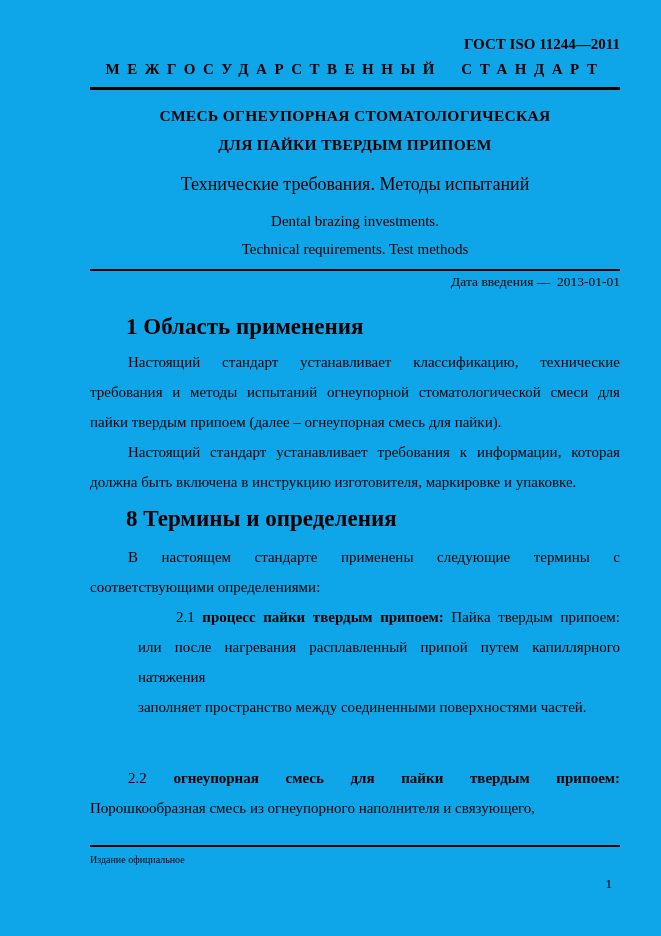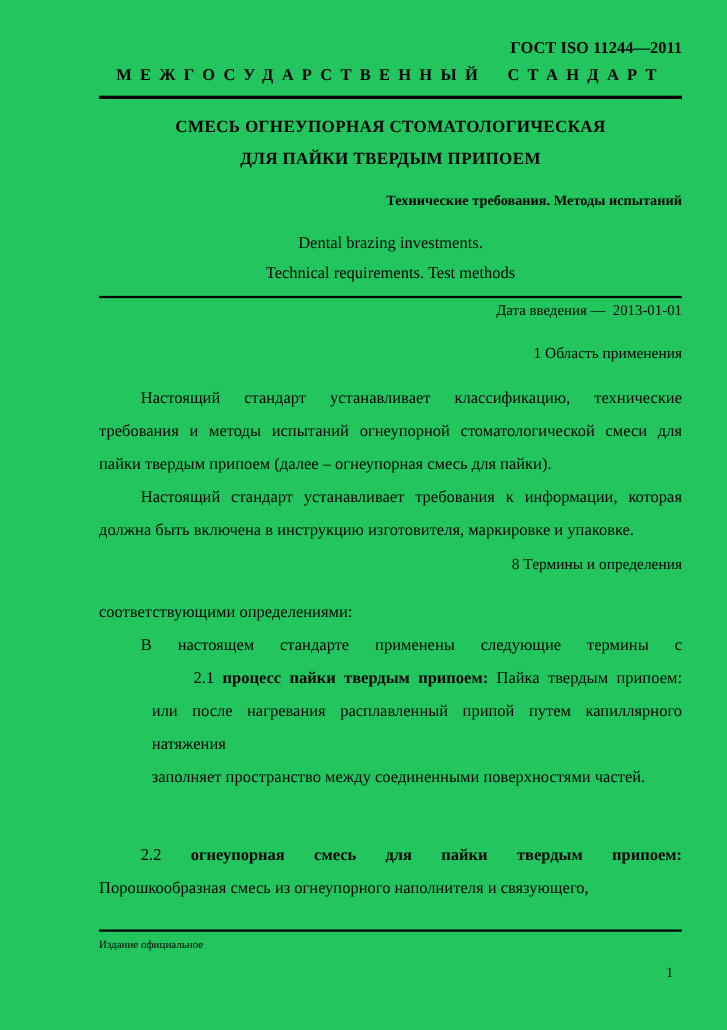--- a/index.html
+++ b/index.html
@@ -1,42 +1,42 @@
 <!DOCTYPE html>
 <html><head>
 <meta charset="utf-8">
 <style>
   html, body { margin: 0; padding: 0; background: #ffffff; }
   .page {
     position: relative;
     width: 661px;
     height: 936px;
-    background: #22c55e;
+    background: #0ea5e9;
     color: #000000;
     font-family: "Liberation Serif", "DejaVu Serif", serif;
     overflow: hidden;
   }
   .abs { position: absolute; left: 90px; right: 41px; }
 
   .doc-code { top: 36px; text-align: right; font-weight: bold; font-size: 15px; white-space: nowrap; }
   .standard-type { top: 61px; text-align: center; font-weight: bold; font-size: 15px;
                    letter-spacing: 0.50em; word-spacing: 0.55em; white-space: nowrap; }
   .rule { background: #000; }
   .rule-thick { top: 87px; height: 3px; }
   .rule-thin  { top: 269px; height: 2px; }
   .rule-footer{ top: 845px; height: 2px; }
 
   .title-1 { top: 107px; text-align: center; font-weight: bold; font-size: 15.5px; letter-spacing: 0.02em; }
   .title-2 { top: 136px; text-align: center; font-weight: bold; font-size: 15.5px; letter-spacing: 0.02em; }
-  .subtitle-ru { top: 174px; text-align: right; font-weight: bold; font-size: 13px; }
+  .subtitle-ru { top: 174px; text-align: center; font-weight: normal; font-size: 18px; }
   .sub-en-1 { top: 213px; text-align: center; font-size: 15px; }
   .sub-en-2 { top: 241px; text-align: center; font-size: 15px; }
   .date-line { top: 274px; text-align: right; font-weight: normal; font-size: 13.5px; white-space: pre; }
 
-  .heading { font-weight: normal; font-size: 14px; padding-left: 36px; text-align: right; }
+  .heading { font-weight: bold; font-size: 23px; padding-left: 36px; }
   .h1 { top: 314px; }
   .h2 { top: 506px; }
 
   .para { }
   .line { font-size: 15px; line-height: 30px; }
   .j { text-align: justify; text-align-last: justify; }
   .ind { text-indent: 38px; }
 
   .p1 { top: 347px; }
   .p2 { top: 437px; }
@@ -80,22 +80,22 @@
   </div>
 
   <div class="abs para p2">
     <div class="line j ind">Настоящий стандарт устанавливает требования к информации, которая</div>
     <div class="line">должна быть включена в инструкцию изготовителя, маркировке и упаковке.</div>
   </div>
 
   <div class="abs heading h2">8 Термины и определения</div>
 
   <div class="abs para s2-intro">
+    <div class="line j ind">В настоящем стандарте применены следующие термины с</div>
     <div class="line">соответствующими определениями:</div>
-    <div class="line j ind">В настоящем стандарте применены следующие термины с</div>
   </div>
 
   <div class="abs para t21">
     <div class="line j ind"><span>2.1</span> <span class="b">процесс пайки твердым припоем:</span> <span>Пайка твердым припоем:</span></div>
     <div class="line j">или после нагревания расплавленный припой путем капиллярного натяжения</div>
     <div class="line">заполняет пространство между соединенными поверхностями частей.</div>
   </div>
 
 
   <div class="abs para t22">

